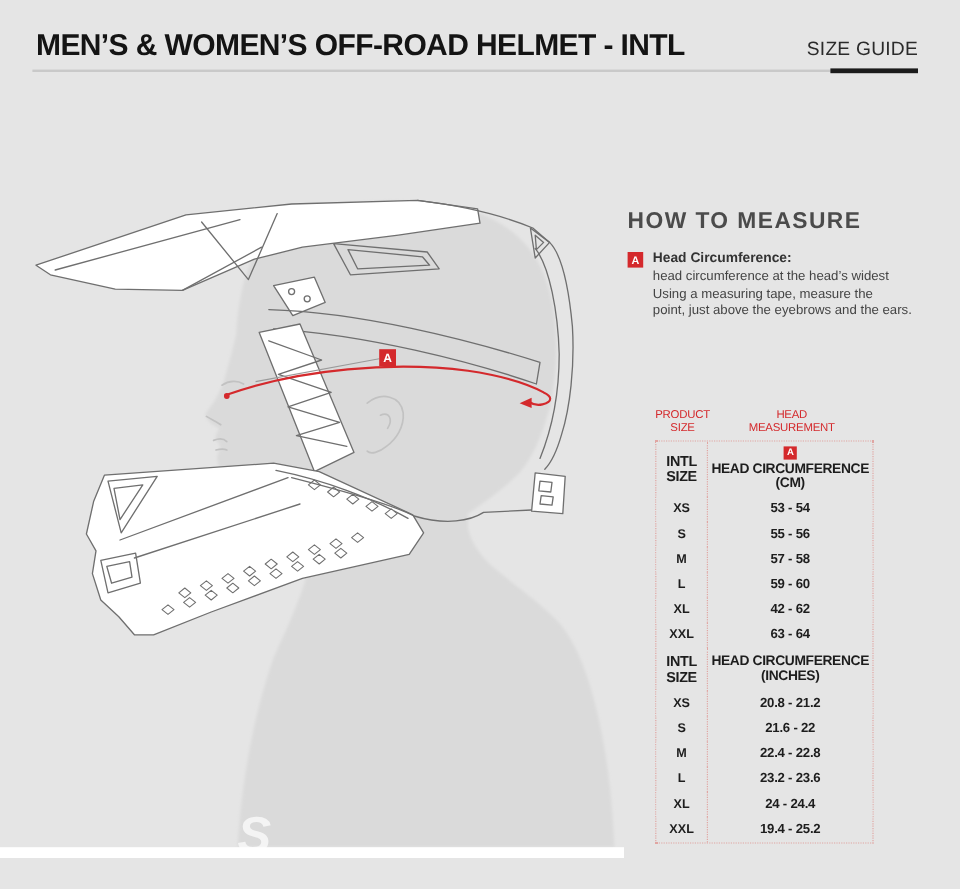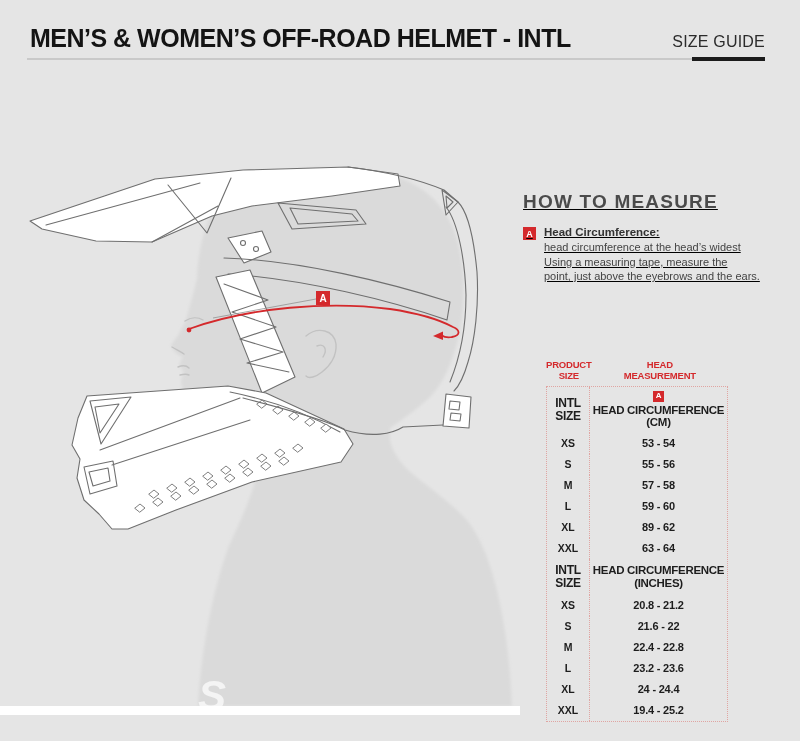--- a/index.html
+++ b/index.html
@@ -11,35 +11,35 @@
     color:#141414;letter-spacing:-0.5px;white-space:nowrap;}
   .size-guide{position:absolute;right:35px;top:33px;font-size:16px;color:#2b2b2b;
     letter-spacing:0.2px;white-space:nowrap;margin-left:36px;}
   .rule-gray{position:absolute;left:27px;top:58px;width:738px;height:2px;background:#c9c9c9;}
   .rule-dark{position:absolute;left:692px;top:57px;width:73px;height:4px;background:#1b1b1b;}
 
   
   .illustration{position:absolute;left:0;top:100px;width:520px;height:615px;}
 
   
-  .howto{position:absolute;left:523px;top:191px;width:250px;text-decoration:underline;}
+  .howto{position:absolute;left:523px;top:174px;width:250px;}
   .howto-heading{font-size:19px;font-weight:bold;color:#4b4b4b;letter-spacing:1.2px;white-space:nowrap;}
   .howto-item{display:flex;margin-top:13px;}
   .red-badge{background:#d4292c;color:#fff;font-weight:bold;display:flex;
     align-items:center;justify-content:center;flex:0 0 auto;}
   .howto-badge{width:13px;height:13px;font-size:9px;margin-top:1px;}
   .howto-texts{margin-left:8px;}
   .howto-label{font-size:11.5px;font-weight:bold;color:#333;margin-bottom:2px;}
   .howto-desc{font-size:11px;color:#444;line-height:1.32;}
 
   
   .size-table{position:absolute;left:546px;top:341px;width:182px;}
   .col-head-row{display:flex;margin-bottom:4px;}
-  .col-head{color:#d4292c;font-weight:bold;font-size:9.5px;line-height:1.15;
-    text-align:center;letter-spacing:-0.2px;margin-top:19px;}
+  .col-head{color:#d4292c;font-weight:normal;font-size:9.5px;line-height:1.15;
+    text-align:center;letter-spacing:-0.2px;}
   .col-head.c1{flex:0 0 42px;}
   .col-head.c2{flex:1;}
   .t-box{border:1px dotted #e0a5a2;}
   .t-row{display:flex;align-items:stretch;}
   .t-row.shaded{background:#e5e5e5;}
   .t-c1{flex:0 0 42px;display:flex;flex-direction:column;align-items:center;justify-content:center;
     text-align:center;color:#1d1d1d;}
   .t-c2{flex:1;border-left:1px dotted #e0a5a2;display:flex;flex-direction:column;
     align-items:center;justify-content:center;text-align:center;color:#1d1d1d;}
   .t-row.data{height:21px;}
@@ -217,21 +217,21 @@
         <div class="t-row data shaded">
           <div class="t-c1">M</div>
           <div class="t-c2">57 - 58</div>
         </div>
         <div class="t-row data">
           <div class="t-c1">L</div>
           <div class="t-c2">59 - 60</div>
         </div>
         <div class="t-row data shaded">
           <div class="t-c1">XL</div>
-          <div class="t-c2">89 - 62</div>
+          <div class="t-c2">42 - 62</div>
         </div>
         <div class="t-row data">
           <div class="t-c1">XXL</div>
           <div class="t-c2">63 - 64</div>
         </div>
         <div class="t-row sec-in">
           <div class="t-c1 sec-size">
             <div class="">INTL</div>
             <div class="">SIZE</div>
           </div>

